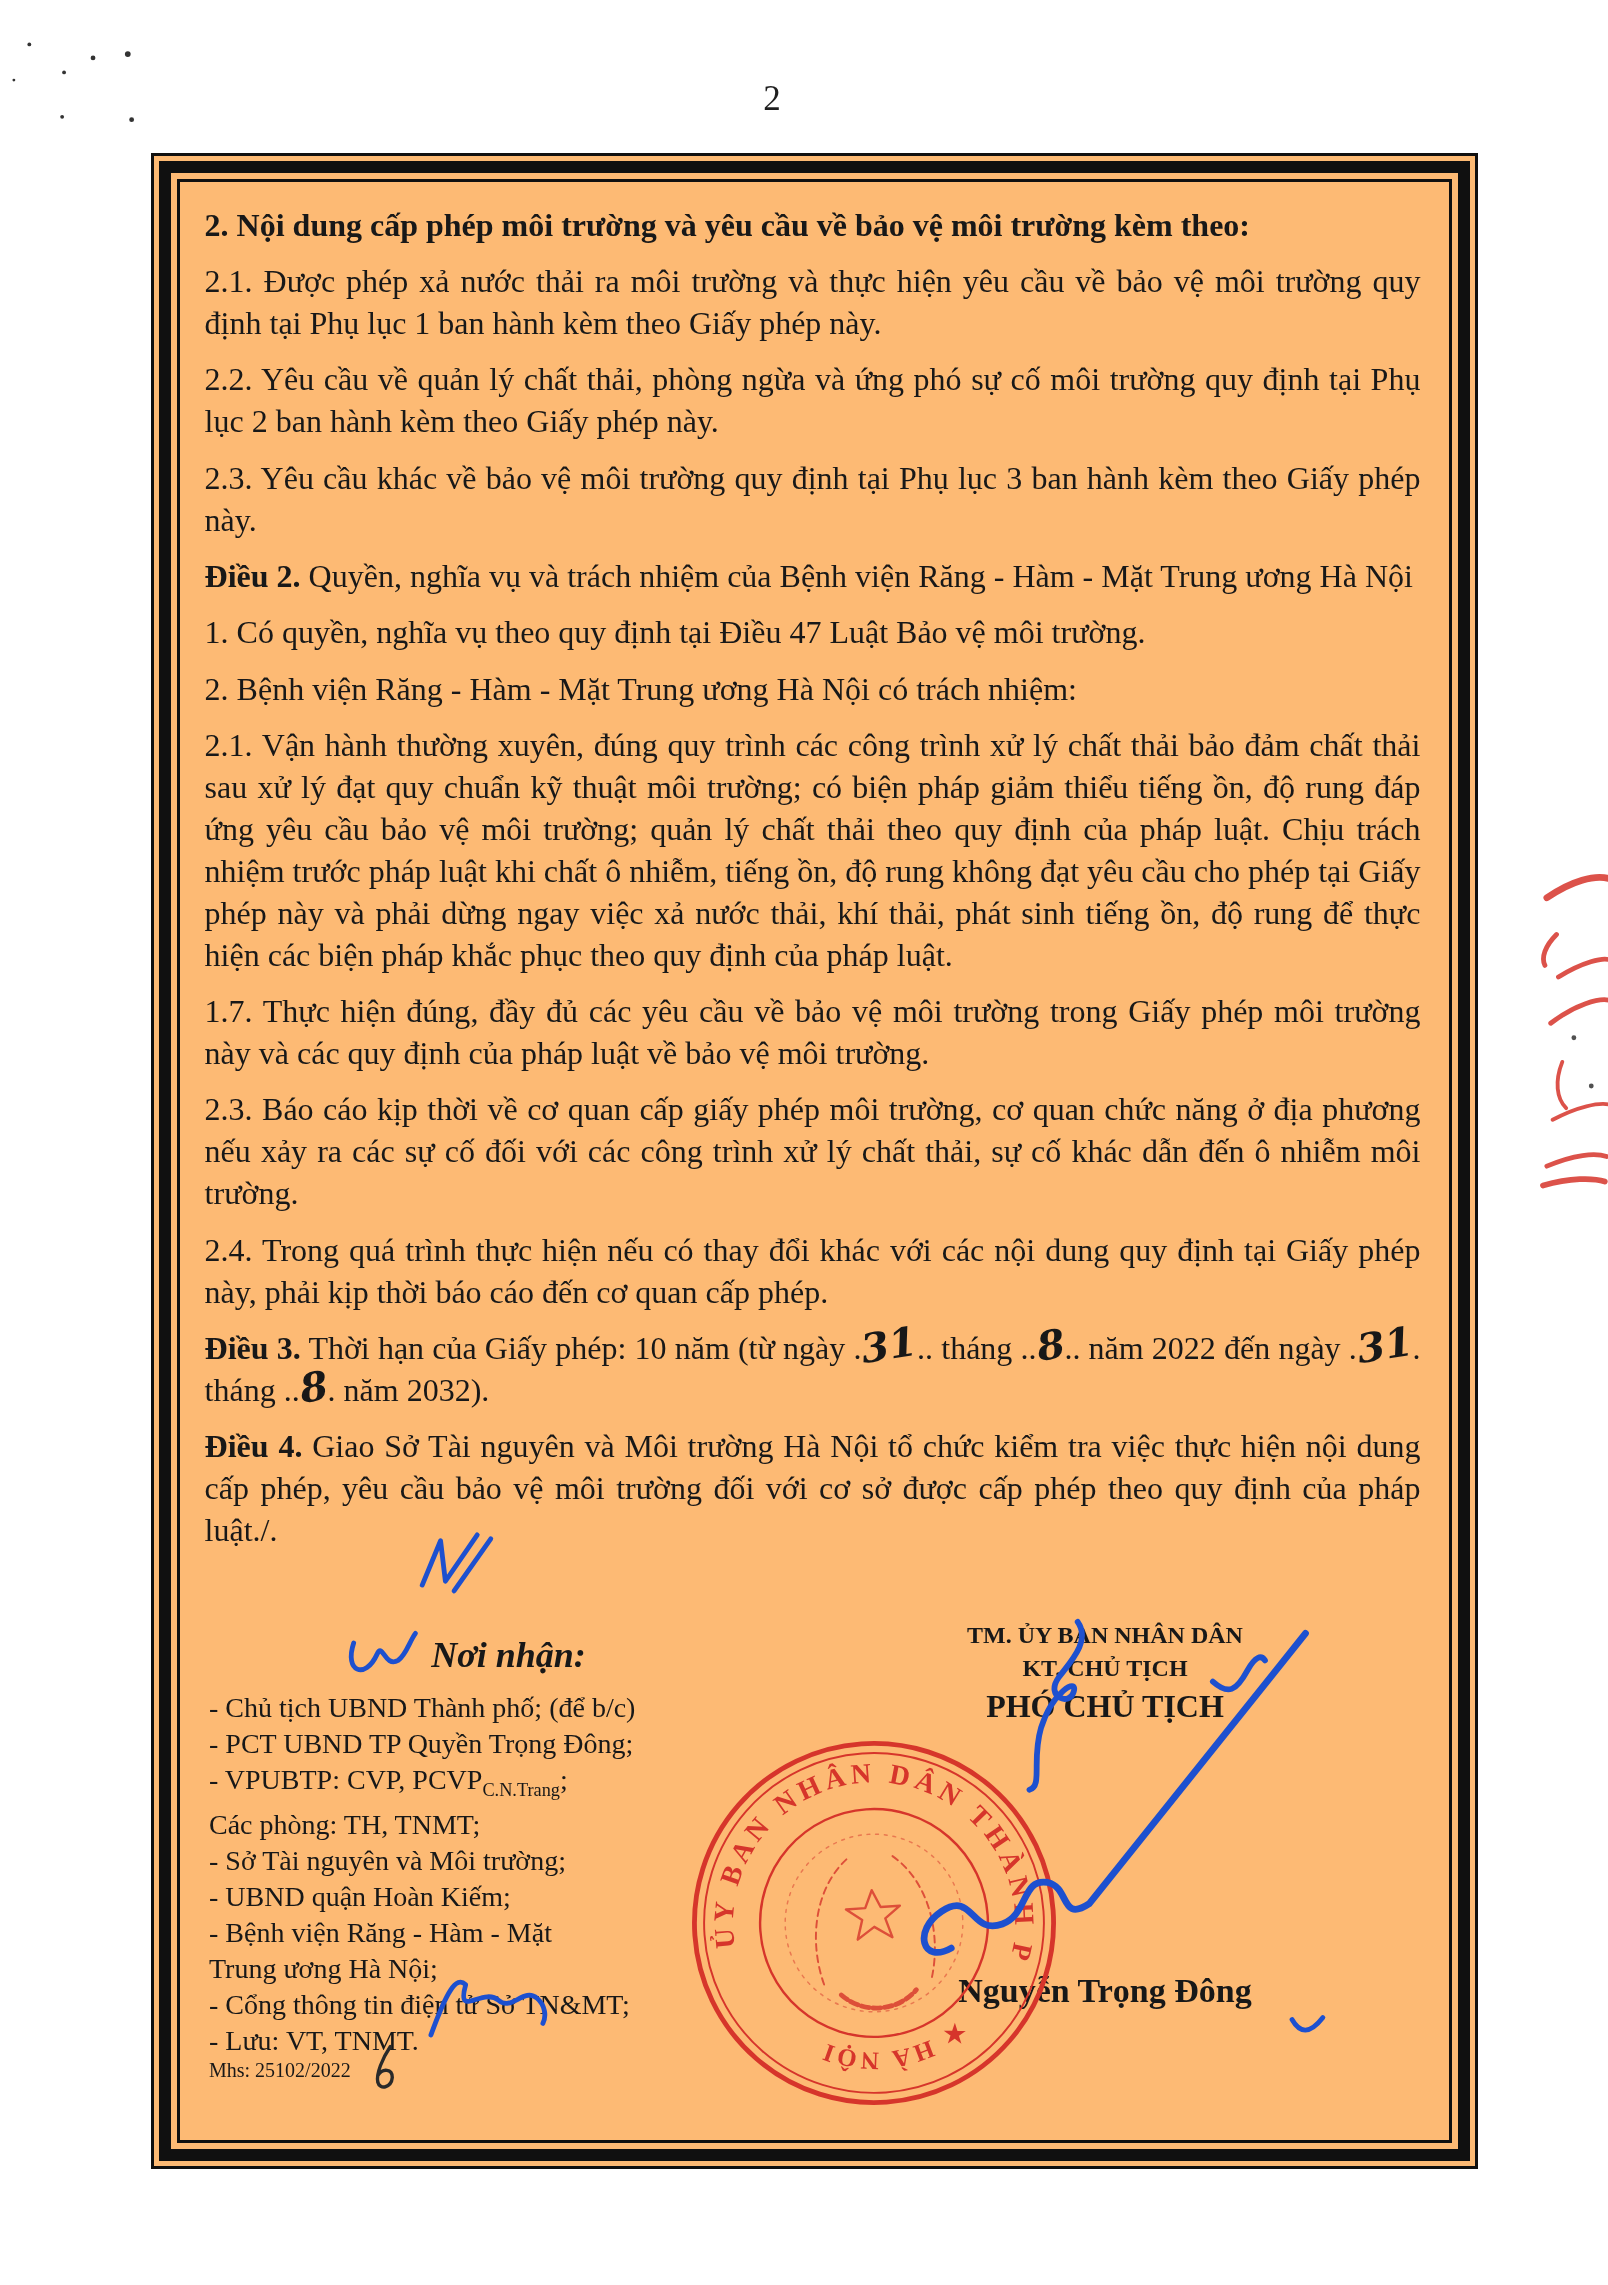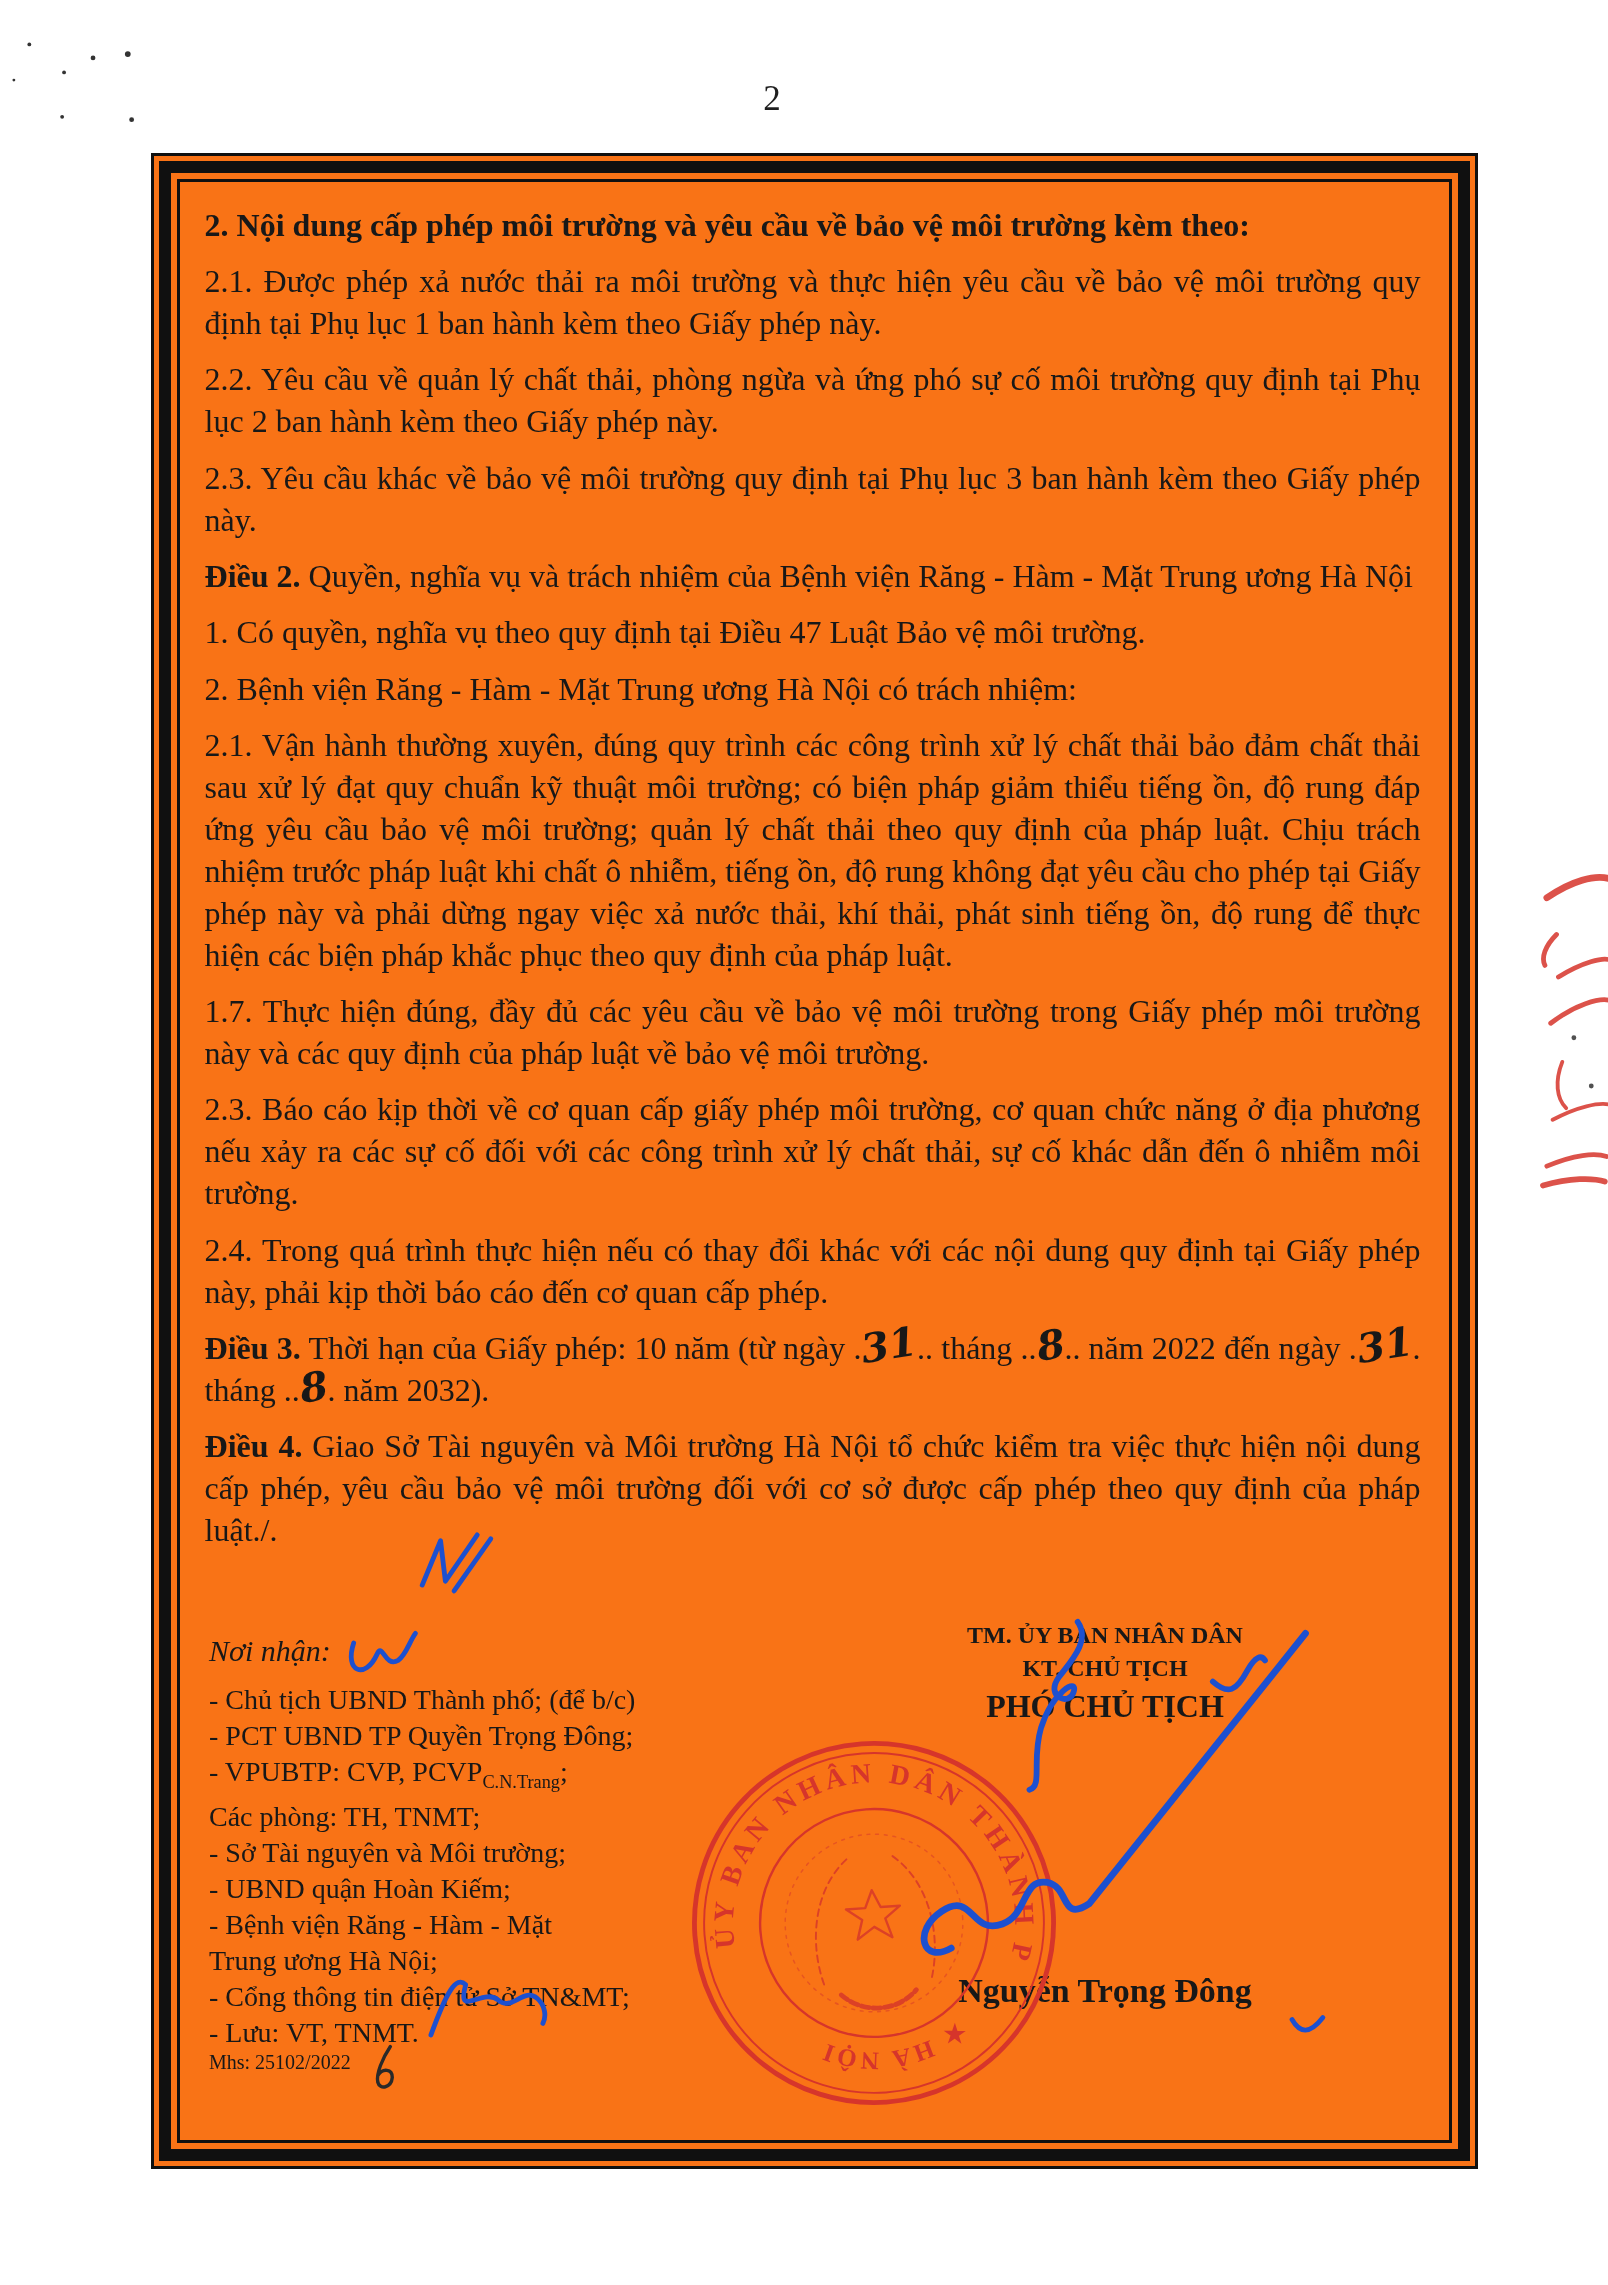--- a/index.html
+++ b/index.html
@@ -12,21 +12,21 @@
     width:1609px;height:2285px;position:relative;background:#ffffff;
     font-family:"Liberation Serif","DejaVu Serif",serif;color:var(--text_black);
     overflow:hidden;
   }
   .page-number{
     position:absolute;left:743px;top:79px;width:58px;text-align:center;
     font-size:35px;color:#1f1f1f;
   }
   .frame{
     position:absolute;left:151px;top:153px;width:1327px;height:2016px;
-    box-sizing:border-box;border:3.9px solid #101010;padding:4.8px;background:#f97316;
+    box-sizing:border-box;border:3.9px solid #101010;padding:4.8px;background:#fdba74;
   }
   .frame-mid{
     width:100%;height:100%;box-sizing:border-box;border:12.6px solid #101010;padding:5.8px;
   }
   .frame-inner{
     width:100%;height:100%;box-sizing:border-box;border:3.9px solid #101010;
     padding:23px 29px 0 25px;
   }
   .doc-body p{
     margin:0 0 14.5px 0;font-size:32px;line-height:1.31;text-align:justify;
@@ -34,21 +34,21 @@
   .doc-body p.heading{font-weight:bold;text-align:left;}
   .lead{font-weight:bold;}
   .hw{
     font-family:"DejaVu Serif",serif;font-style:italic;font-weight:bold;
     font-size:40px;display:inline-block;transform:rotate(-9deg);line-height:0;
   }
   .recipients{
     position:absolute;left:209px;top:1634px;width:599px;
   }
   .recipients-heading{
-    font-size:30px;font-weight:normal;font-style:italic;margin-bottom:13.5px;
+    font-size:36px;font-weight:bold;font-style:italic;margin-bottom:13.5px;text-align:center;
   }
   .recipient-line{font-size:28px;line-height:36px;}
   .sub{font-size:18.3px;vertical-align:-6.8px;letter-spacing:0;}
   .mhs{font-size:20px;margin-top:0px;}
   .sign-block{
     position:absolute;left:772px;top:1622px;width:666px;text-align:center;
   }
   .sign-org{font-size:24px;font-weight:bold;}
   .sign-kt{font-size:24px;font-weight:bold;margin-top:5.8px;}
   .sign-title{font-size:32px;font-weight:bold;margin-top:5.8px;}

